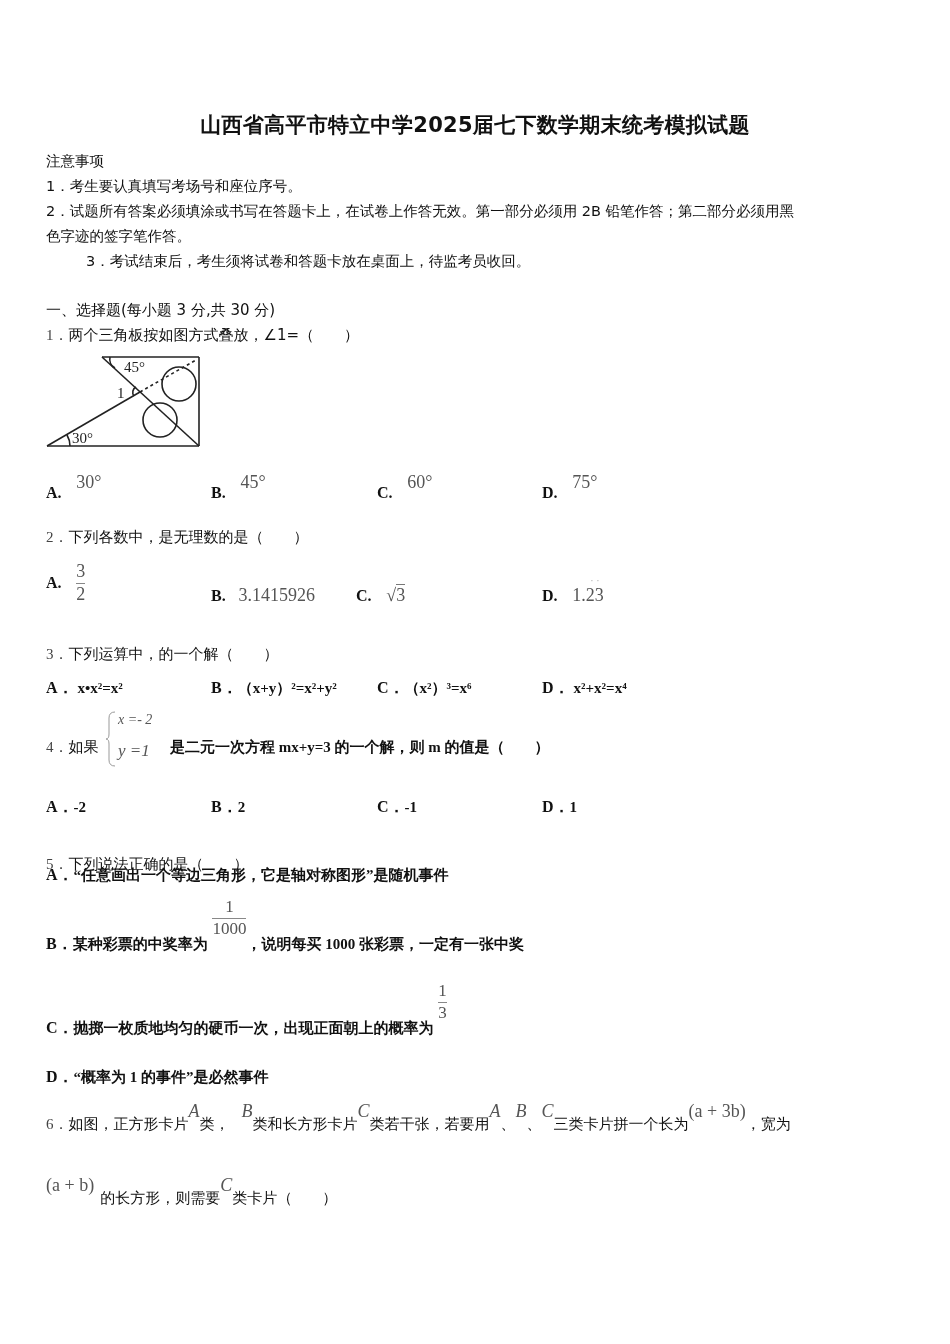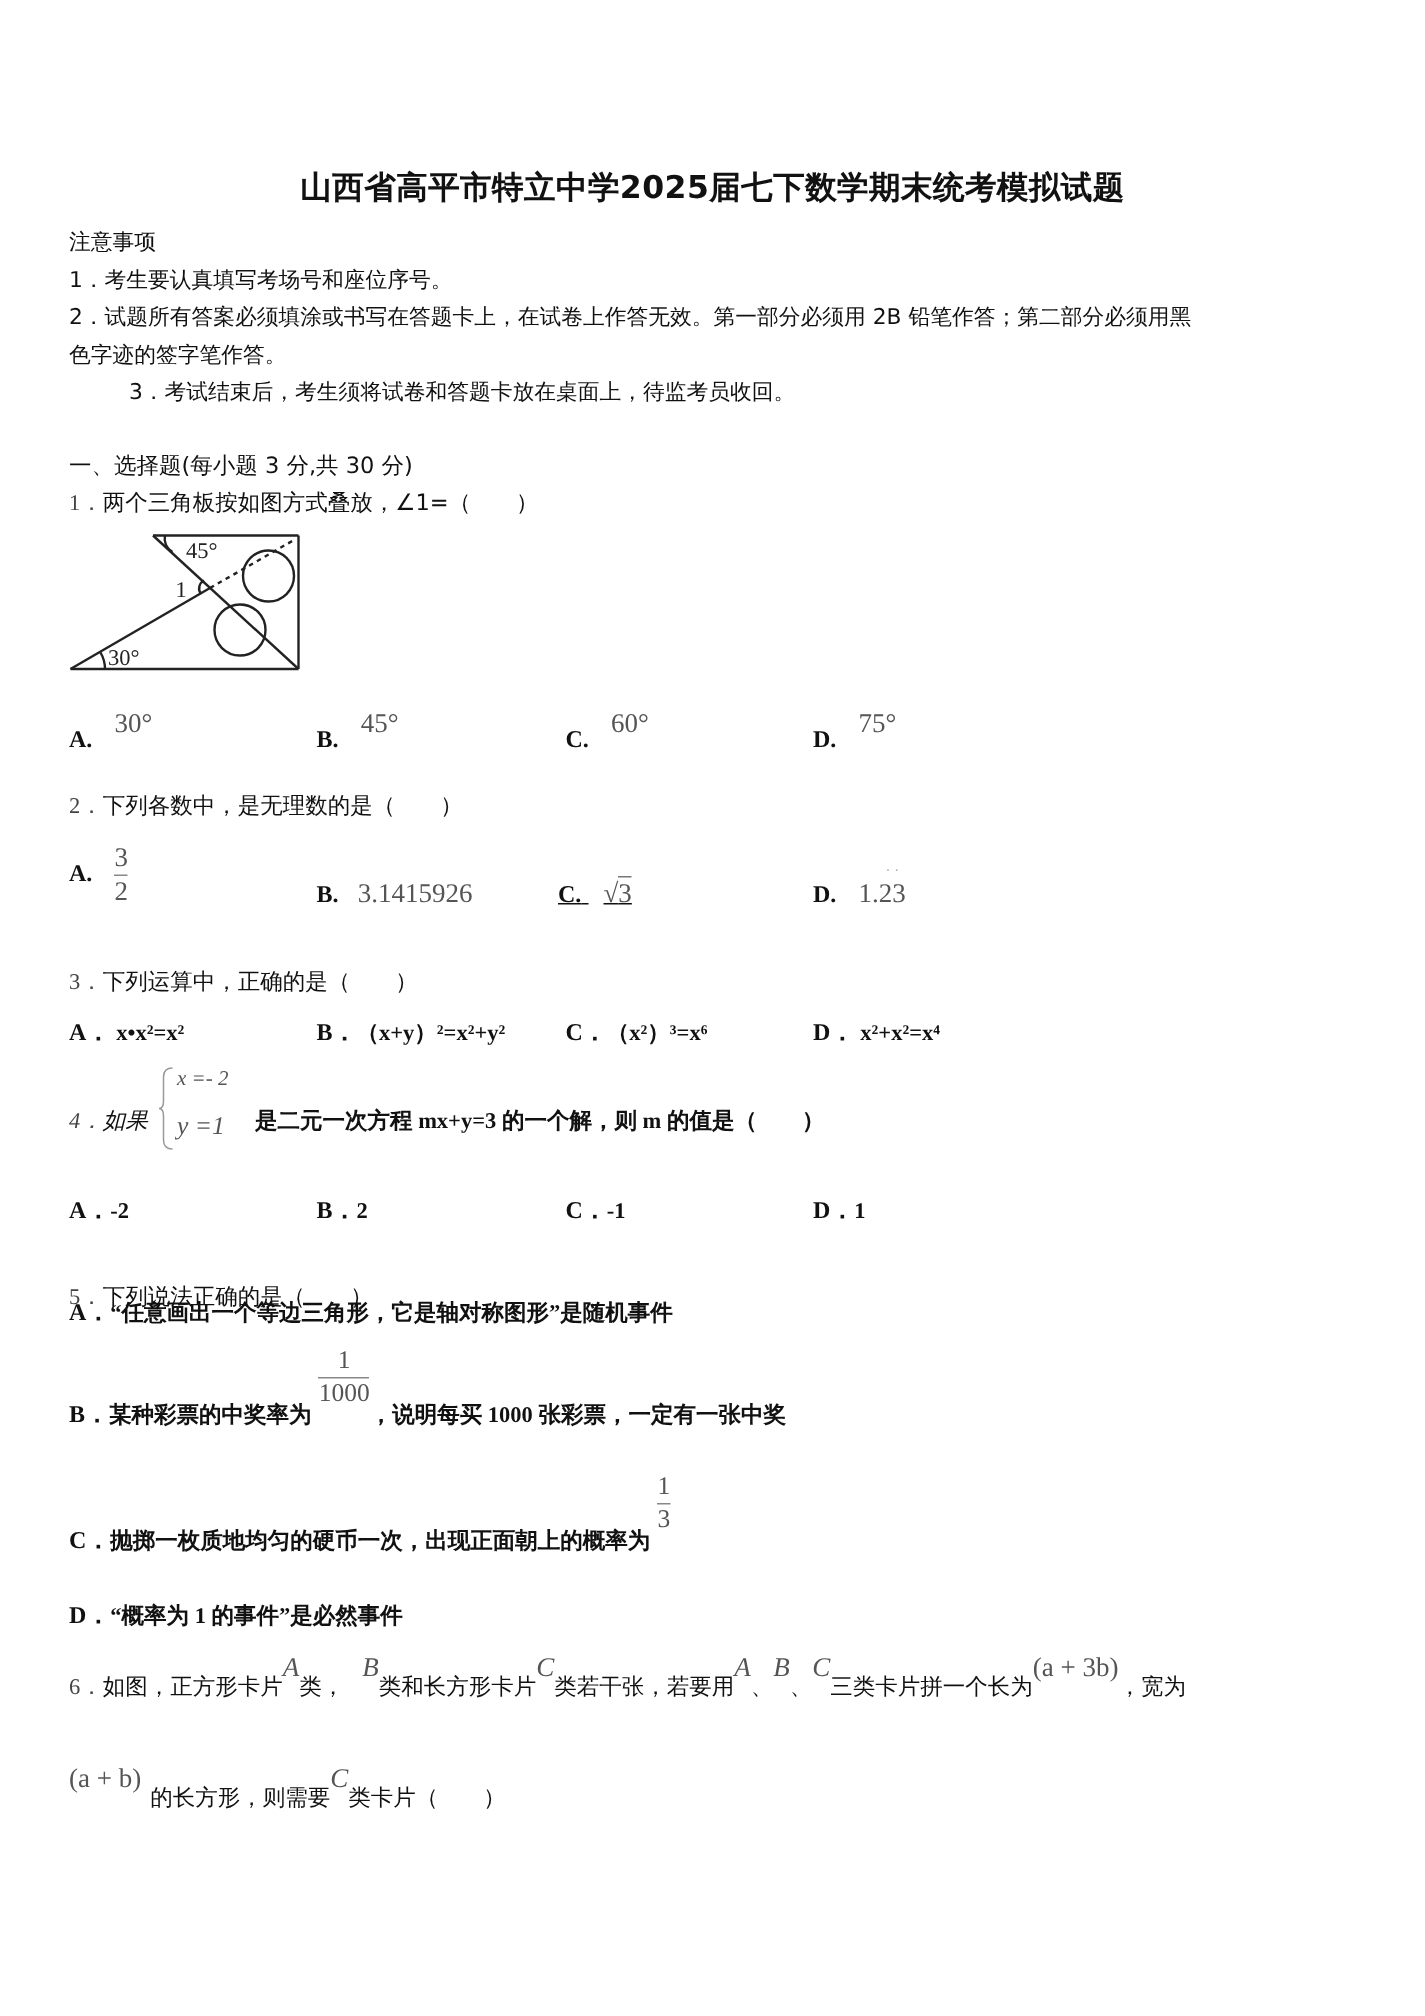--- a/index.html
+++ b/index.html
@@ -85,46 +85,46 @@
   <span class="frac" style="margin-left:10px;">
     <span>3</span>
       <span class="bar"></span>
       <span>2</span>
   </span>
 </div>
 <div class="abs opt" style="left:211px; top:585px;">
   <span class="optlabel">B.</span>
   <span class="math" style="margin-left:8px;">3.1415926</span>
 </div>
-<div class="abs opt" style="left:372px; top:585px;text-decoration:underline;">
+<div class="abs opt" style="left:356px; top:585px;">
   <span class="optlabel">C.</span>
   <span class="math" style="margin-left:10px;"><span>√</span><span style="border-top:1px solid #777;">3</span></span>
 </div>
 <div class="abs opt" style="left:542px; top:585px;">
   <span class="optlabel">D.</span>
   <span class="math" style="margin-left:10px; position:relative;"><span>1.23</span><span style="position:absolute; left:18px; top:-10px; font-size:10px; color:#aaa;">· ·</span></span>
 </div>
 
 <div class="abs q" style="top:645px;">
-  <span class="qnum">3．</span><span>下列运算中，正确的是（　　）</span>
+  <span class="qnum">3．</span><span>下列运算中，的一个解（　　）</span>
 </div>
 <div class="abs opt" style="left:46px; top:678px;">
   <span class="optlabel">A．</span><span class="ser bold" style="margin-left:4px;">x•x²=x²</span>
 </div>
 <div class="abs opt" style="left:211px; top:678px;">
   <span class="optlabel">B．</span><span class="ser bold">（x+y）²=x²+y²</span>
 </div>
 <div class="abs opt" style="left:377px; top:678px;">
   <span class="optlabel">C．</span><span class="ser bold">（x²）³=x⁶</span>
 </div>
 <div class="abs opt" style="left:542px; top:678px;">
   <span class="optlabel">D．</span><span class="ser bold" style="margin-left:4px;">x²+x²=x⁴</span>
 </div>
 
-<div class="abs q" style="top:738px;font-style:italic;">
+<div class="abs q" style="top:738px;">
   <span class="qnum">4．</span><span>如果</span>
 </div>
 <div class="abs" style="left:106px; top:710px; width:62px; height:58px;">
   <svg width="10" height="58" style="position:absolute; left:0; top:0;">
     <path d="M9 2 Q3 2 3 8 L3 24 Q3 29 0 29 Q3 29 3 34 L3 50 Q3 56 9 56" stroke="#999" stroke-width="1" fill="none"></path>
   </svg>
   <div class="mathi" style="position:absolute; left:12px; top:2px; font-size:14px;text-align:center;">x =- 2</div>
   <div class="mathi" style="position:absolute; left:12px; top:31px; font-size:17px;">y =1</div>
 </div>
 <div class="abs q" style="left:170px; top:738px;">

